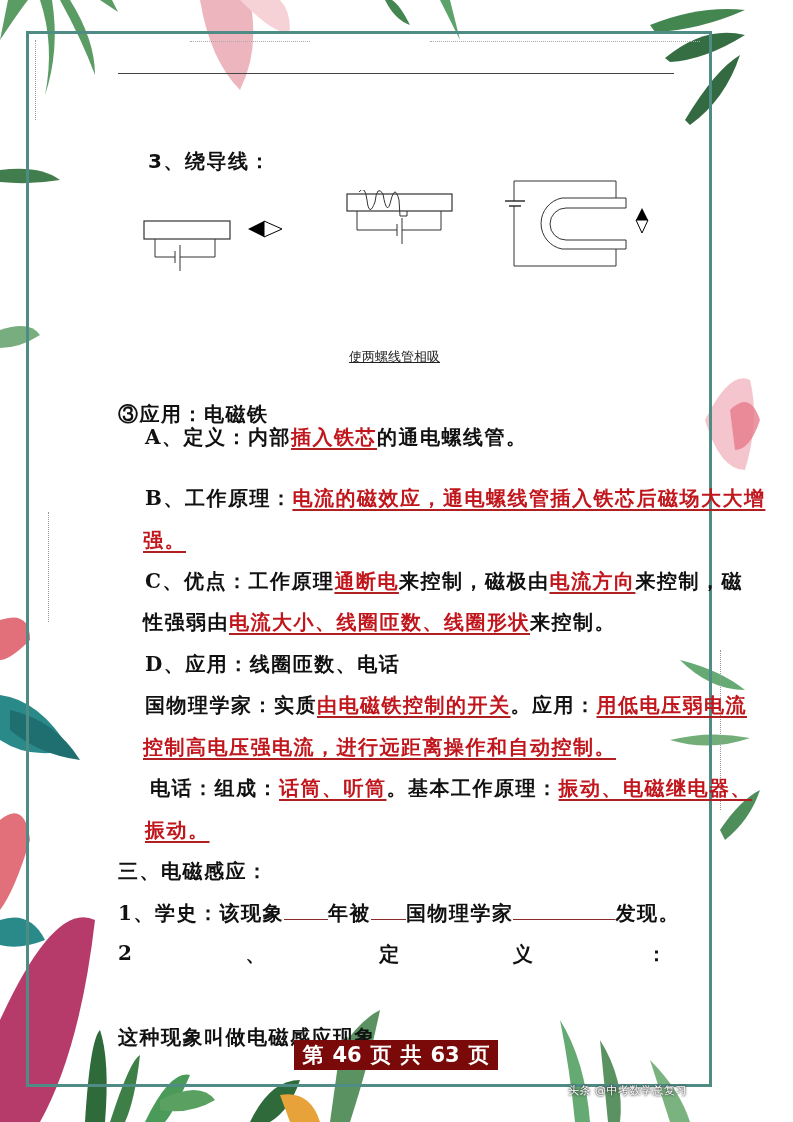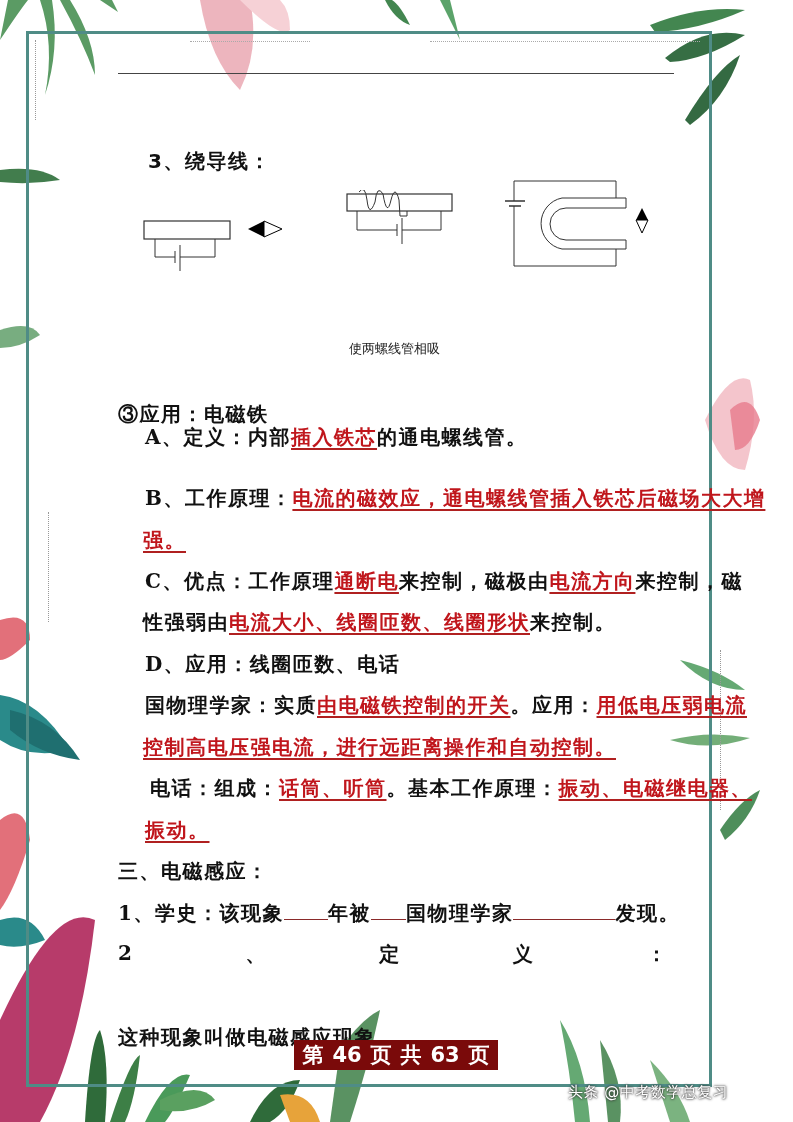--- a/index.html
+++ b/index.html
@@ -11,21 +11,21 @@
   .header-rule{position:absolute;left:118px;top:73px;width:556px;height:0;border-top:1.5px solid #444;}
   .deco{position:absolute;}
   .txt{position:absolute;font-size:20px;white-space:nowrap;font-weight:bold;letter-spacing:1.5px;}
   .red{color:#c0161c;text-decoration:underline;text-decoration-color:#b02020;text-underline-offset:4px;}
   .blank{display:inline-block;border-bottom:1px solid #8a2a2a;height:14px;vertical-align:baseline;}
   .caption{position:absolute;font-family:"DejaVu Sans","Liberation Sans",sans-serif;font-size:13px;color:#222;}
   .page-badge{position:absolute;left:294px;top:1040px;width:204px;height:30px;background:#7a0a0a;color:#fff;
     font-family:"DejaVu Sans","Liberation Sans",sans-serif;font-size:21px;font-weight:bold;
     display:flex;align-items:center;justify-content:space-around;padding:0 4px;box-sizing:border-box;}
   .watermark{position:absolute;left:568px;top:1083px;font-family:"DejaVu Sans","Liberation Sans",sans-serif;
-    font-size:15px;color:#fff;text-shadow:0 0 2px #333,0 0 3px #333;letter-spacing:0.5px;}
+    font-size:11px;color:#fff;text-shadow:0 0 2px #333,0 0 3px #333;letter-spacing:0.5px;}
 </style>
 </head>
 <body>
 
 <svg class="deco" style="left:0;top:0" width="793" height="200">
   <g fill="#3f8a4a" opacity="0.85">
     <path d="M0 40 Q20 10 28 0 L8 0 Z"></path>
     <path d="M52 0 Q60 50 45 95 Q55 45 40 0Z"></path>
     <path d="M70 0 Q95 40 95 75 Q82 40 60 0Z"></path>
     <path d="M100 0 L118 12 L112 0Z"></path>
@@ -110,21 +110,21 @@
 <svg class="deco" style="left:500px;top:175px" width="160" height="100">
   <polyline points="116,23 116,6 14,6 14,26" fill="none" stroke="#333" stroke-width="1"></polyline>
   <line x1="5" y1="26" x2="25" y2="26" stroke="#333" stroke-width="1.5"></line>
   <line x1="9" y1="31" x2="21" y2="31" stroke="#333" stroke-width="1.5"></line>
   <polyline points="14,31 14,91 116,91 116,74" fill="none" stroke="#333" stroke-width="1"></polyline>
   <path d="M62 23 L126 23 L126 33 L66 33 A 16 16 0 0 0 66 65 L126 65 L126 74 L62 74 A 26 26 0 0 1 62 23 Z" fill="#fff" stroke="#333" stroke-width="1"></path>
   <polygon points="142,33 136,45 148,45" fill="#000"></polygon>
   <polygon points="136,45 148,45 142,58" fill="#fff" stroke="#000" stroke-width="1"></polygon>
 </svg>
 
-<div class="caption" style="left:349px;top:340px;">使两螺线管相吸</div>
+<div class="caption" style="left:349px;top:348px;text-decoration:underline;">使两螺线管相吸</div>
 
 <div class="txt" style="left:118px;top:401px;">③应用：电磁铁</div>
 
 <div class="txt" style="left:145px;top:424px;">
   <span>A、定义：内部</span><span class="red">插入铁芯</span><span>的通电螺线管。</span>
 </div>
 
 <div class="txt" style="left:145px;top:485px;text-align:center;">
   <span>B、工作原理：</span><span class="red">电流的磁效应，通电螺线管插入铁芯后磁场大大增</span>
 </div>

